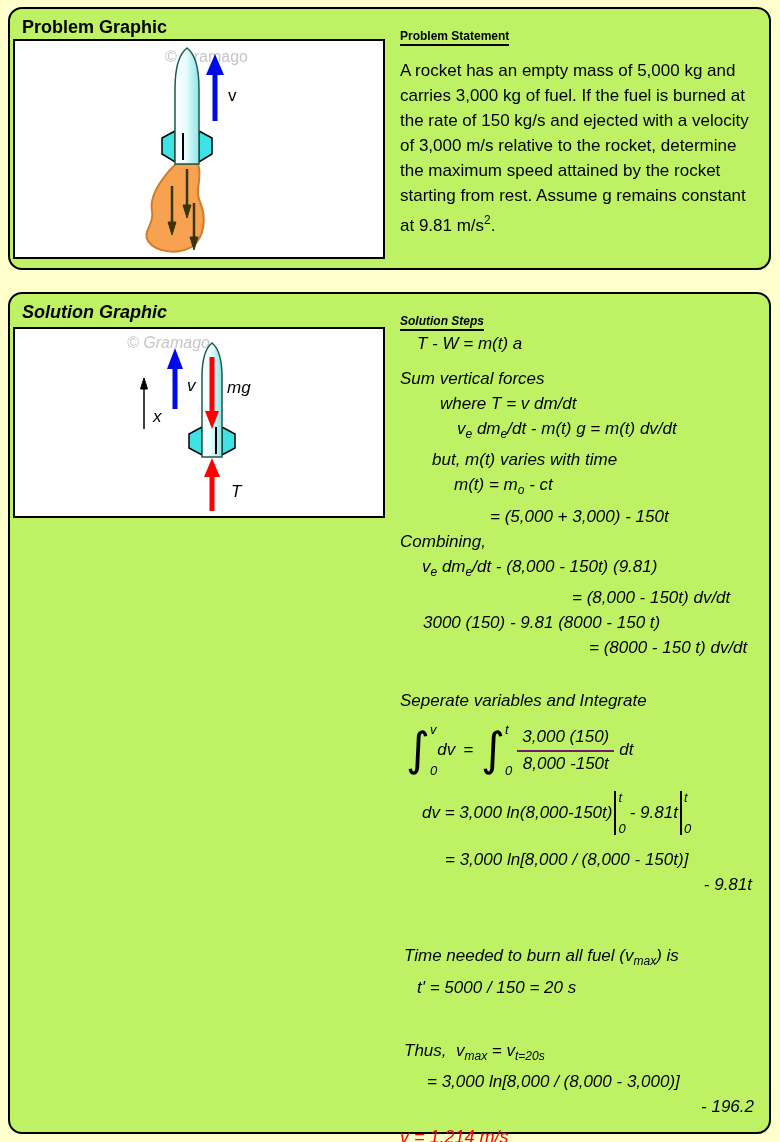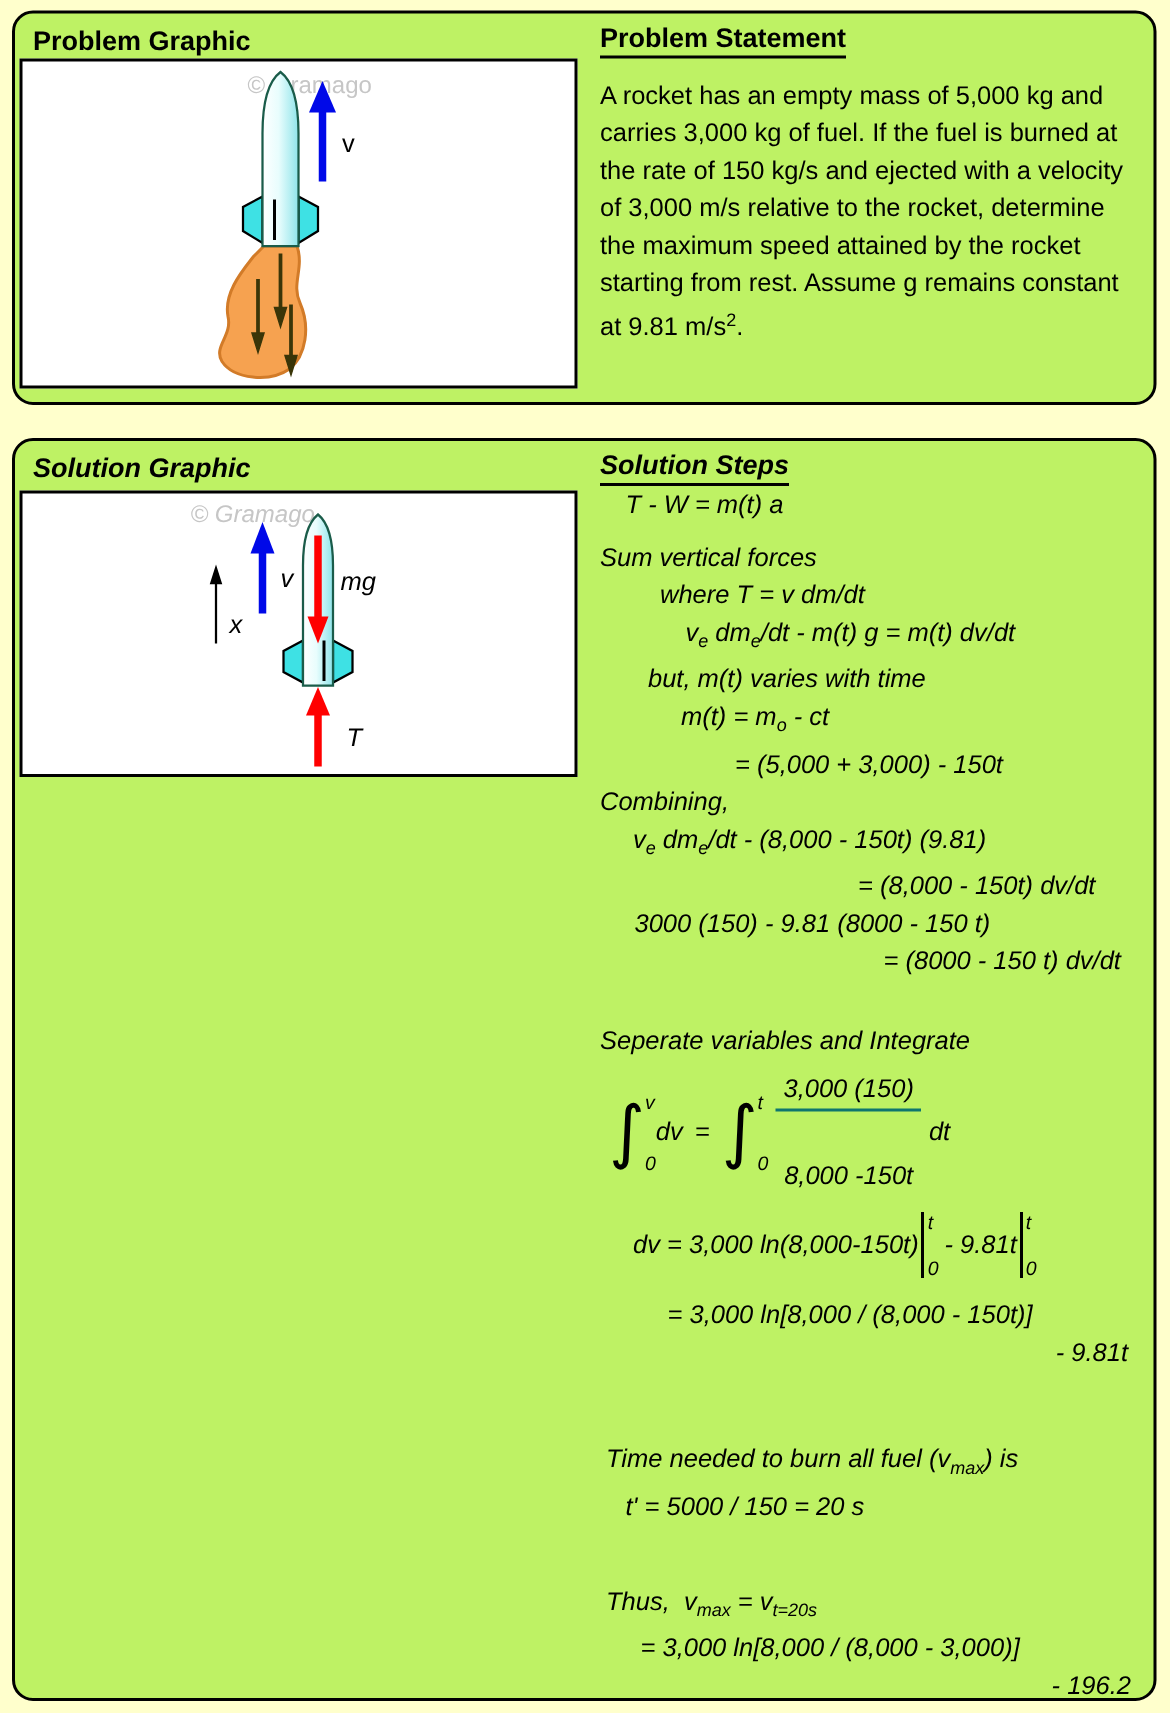--- a/index.html
+++ b/index.html
@@ -32,24 +32,24 @@
     position:absolute;
     left:3px;
     width:368px;
     background:#FFFFFF;
     border:2px solid #000;
   }
   .img-box.problem{top:30px;height:216px;}
   .img-box.solution{top:33px;height:187px;}
   .col-head{
     display:inline-block;
-    font-size:18px;font-weight:bold;
+    font-size:12px;font-weight:bold;
     border-bottom:2px solid #000;
     padding-bottom:1px;
-    margin:6px 0 0 0;
+    margin:20px 0 0 0;
   }
   .statement{
     font-size:17px;
     line-height:25px;
     width:356px;
     margin:12px 0 0 0;
   }
   .s-line{
     font-size:17px;
     line-height:25px;
@@ -76,22 +76,22 @@
     justify-content:space-between;
     height:54px;
     font-size:13px;
     line-height:13px;
   }
   .fraction{
     display:inline-block;
     text-align:center;
     margin:0 5px;
   }
-  .fraction .num{display:block;border-bottom:2px solid #0f766e;padding:0 5px 3px 5px;}
-  .fraction .den{display:block;padding-top:17px;margin-top:16px;}
+  .fraction .num{display:block;border-bottom:2px solid #701a75;padding:0 5px 3px 5px;}
+  .fraction .den{display:block;padding-top:2px;}
   .eval-bar{
     display:inline-flex;
     flex-direction:column;
     justify-content:space-between;
     height:44px;
     border-left:2px solid #000;
     padding-left:2px;
     font-size:13px;
     line-height:13px;
     margin:0 4px 0 2px;

